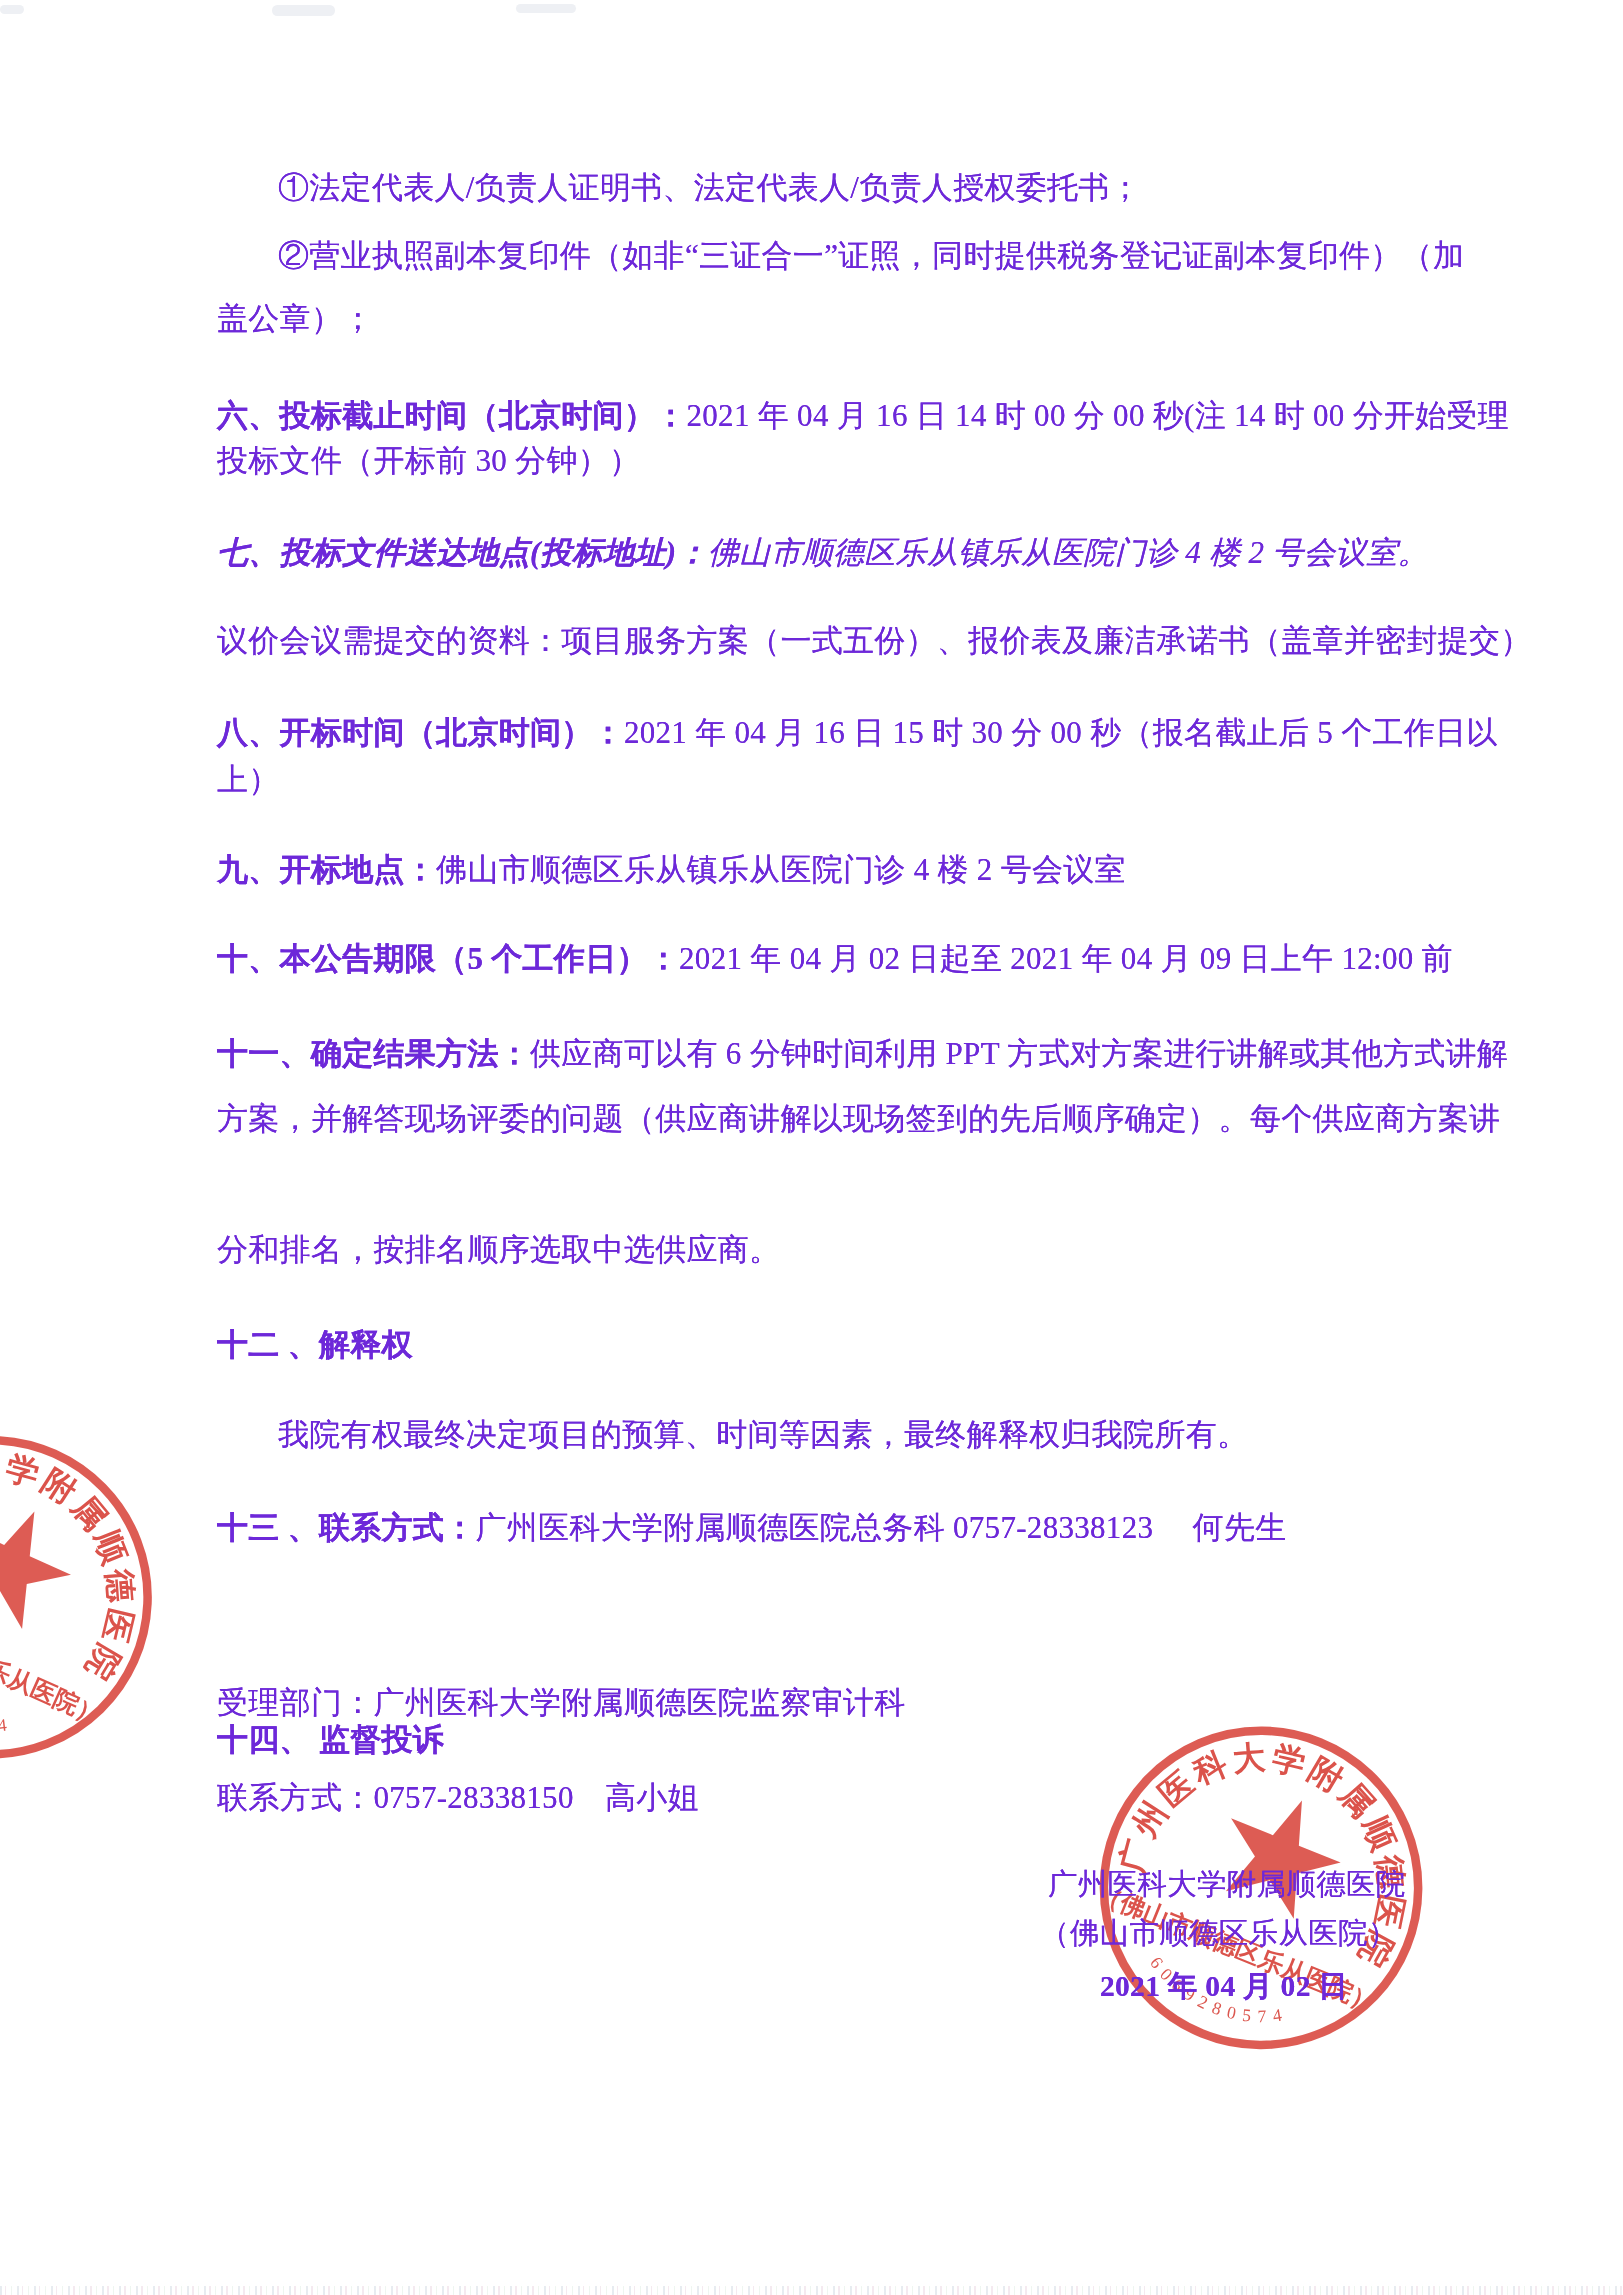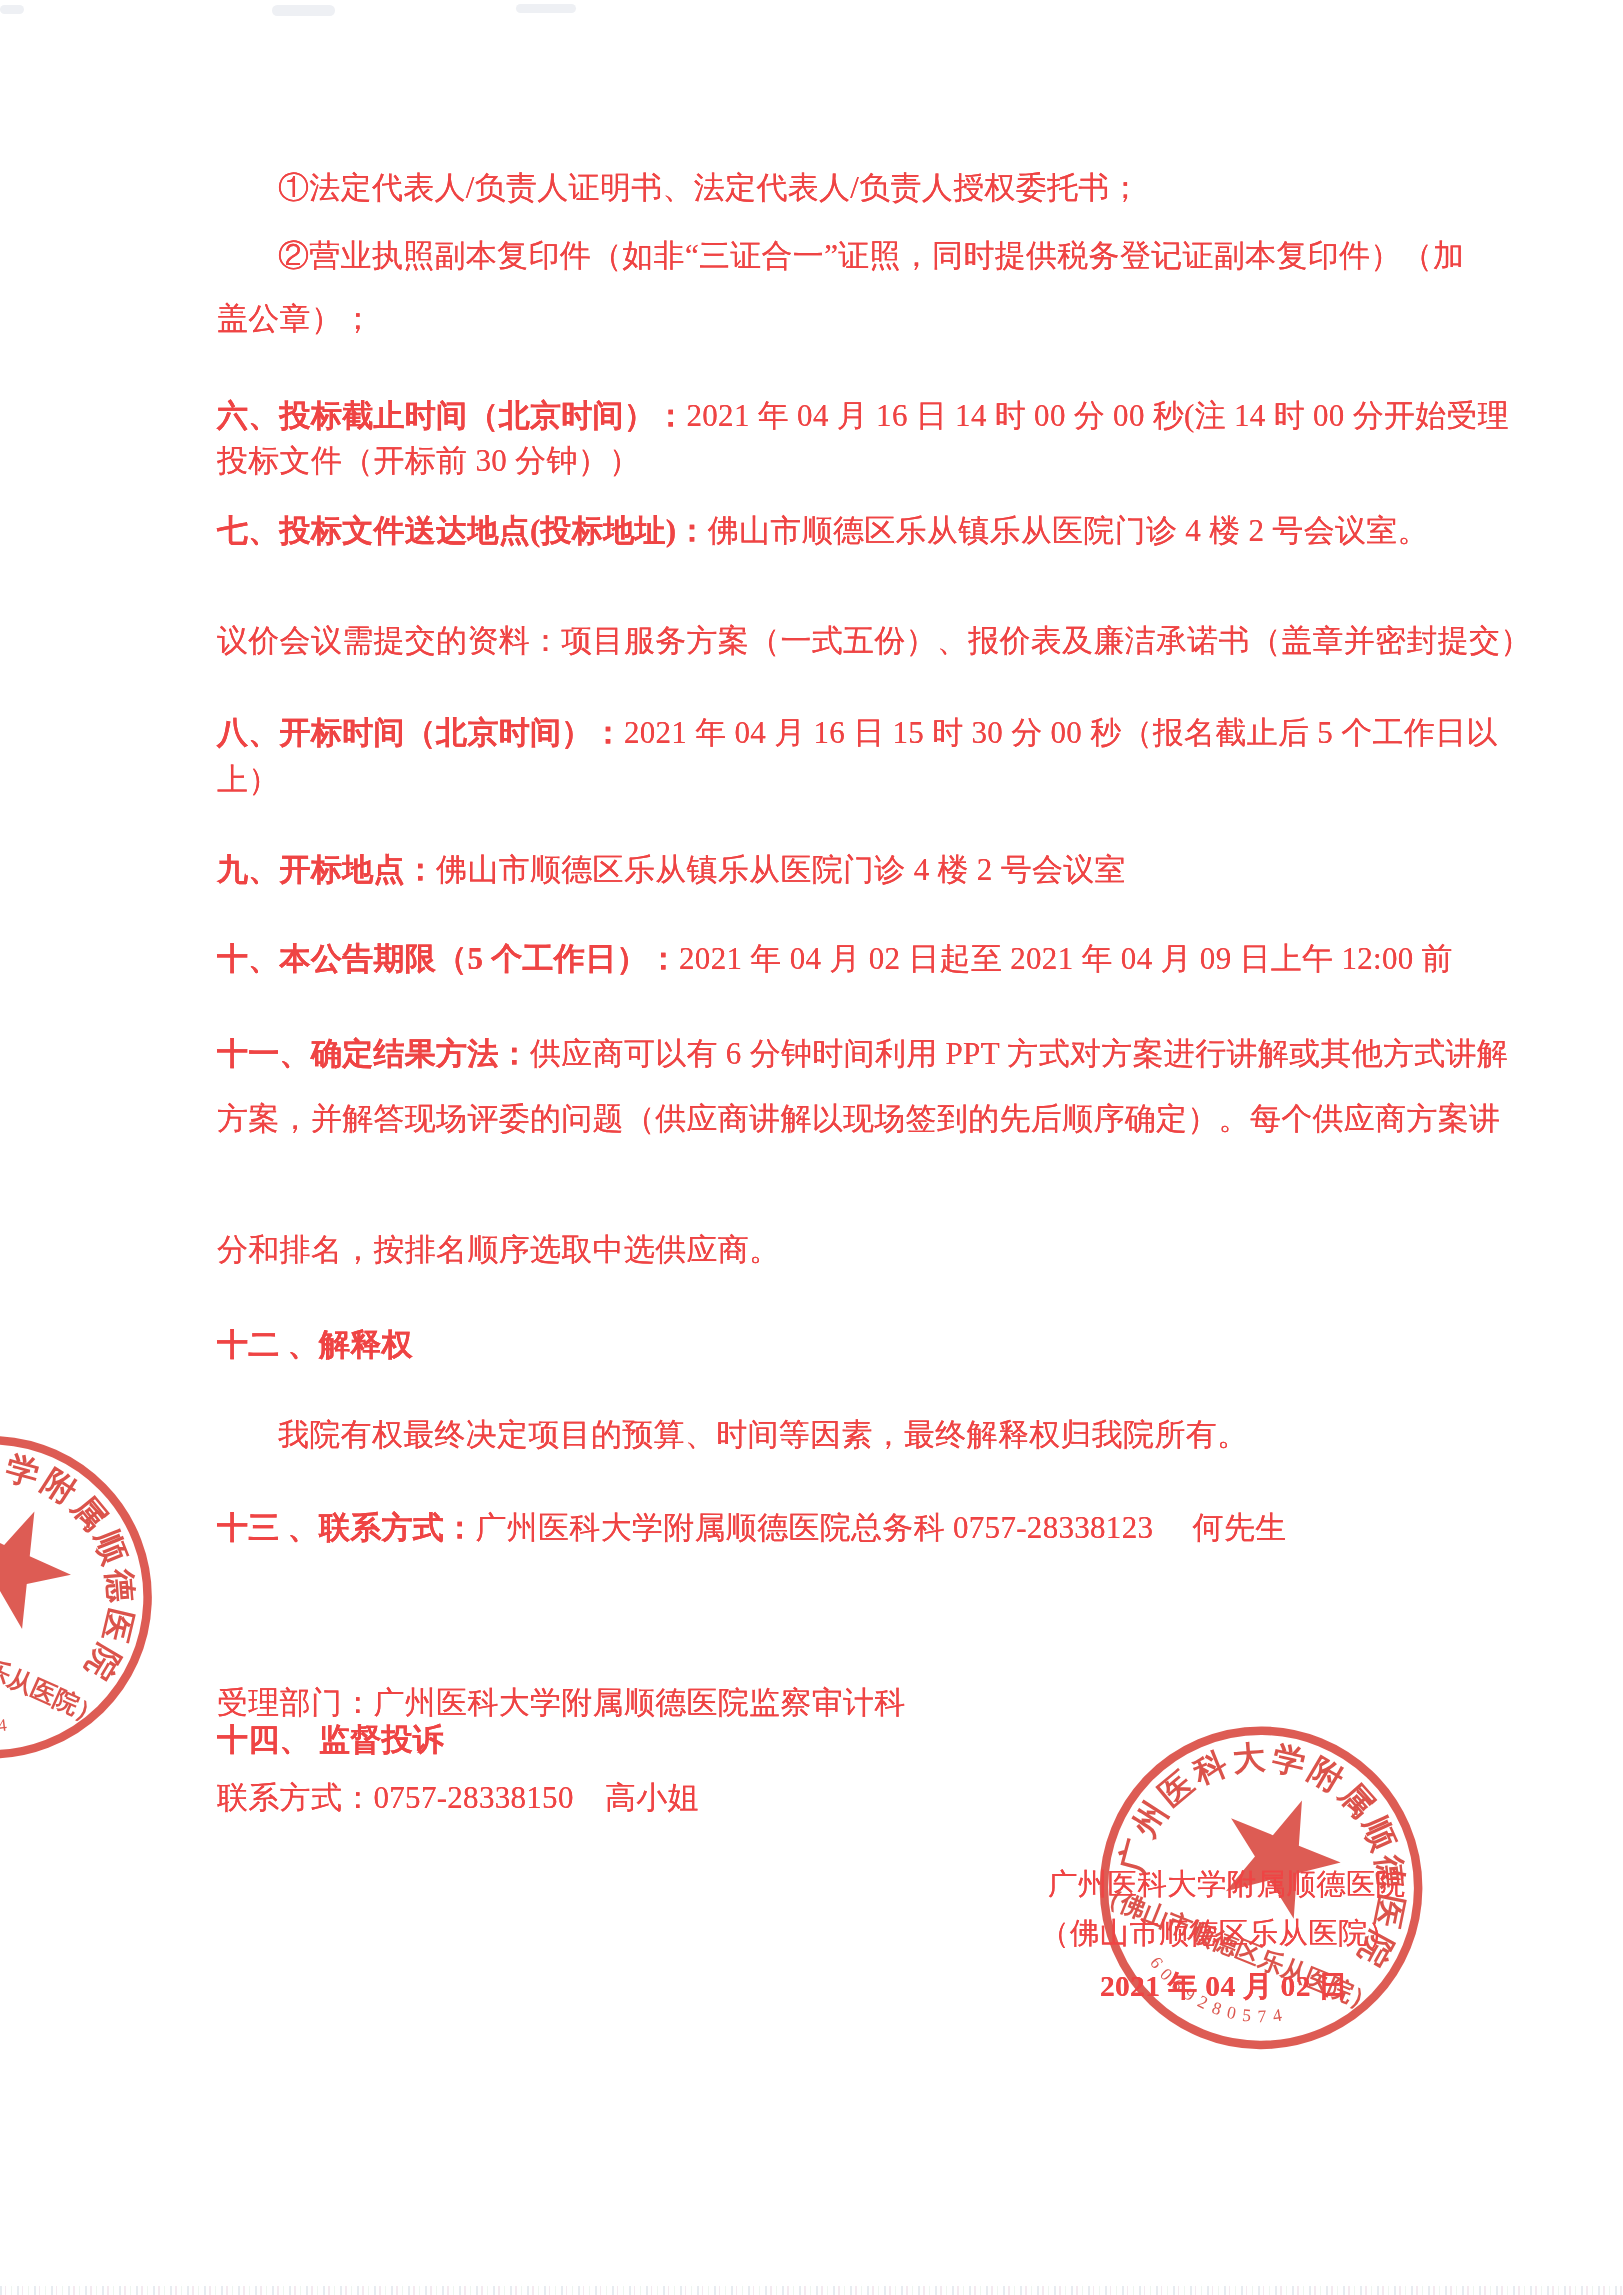--- a/index.html
+++ b/index.html
@@ -9,21 +9,21 @@
     height: 2295px;
     background: #ffffff;
     overflow: hidden;
     font-family: "Liberation Serif", "DejaVu Serif", serif;
   }
   .line {
     position: absolute;
     white-space: nowrap;
     font-size: 31px;
     line-height: 1.15;
-    color: #ef4444;
+    color: #6d28d9;
     letter-spacing: 0.3px;
     text-shadow: 0 0 0.4px currentColor;
   }
   .line b { font-weight: 700; text-align: center; }
   .sig { font-size: 29.5px; }
   .stamps {
     position: absolute;
     left: 0; top: 0;
     width: 1624px; height: 2295px;
     pointer-events: none;
@@ -73,21 +73,21 @@
     <use href="#sealArt" transform="translate(1926,2884) rotate(22)"></use>
   </svg>
 
   <div class="line" style="top:170px; left:278px;"><b></b><span>①法定代表人/负责人证明书、法定代表人/负责人授权委托书；</span></div>
   <div class="line" style="top:238px; left:278px;"><b></b><span>②营业执照副本复印件（如非“三证合一”证照，同时提供税务登记证副本复印件）（加</span></div>
   <div class="line" style="top:301px; left:217px;"><b></b><span>盖公章）；</span></div>
 
   <div class="line" style="top:398px; left:217px;"><b>六、投标截止时间（北京时间）：</b><span>2021 年 04 月 16 日 14 时 00 分 00 秒(注 14 时 00 分开始受理</span></div>
   <div class="line" style="top:443px; left:217px;"><b></b><span>投标文件（开标前 30 分钟））</span></div>
 
-  <div class="line" style="top:513px; left:217px;"><b>七、投标文件送达地点(投标地址)：</b><span>佛山市顺德区乐从镇乐从医院门诊 4 楼 2 号会议室。</span></div>
+  <div class="line" style="top:535px; left:217px;font-style:italic;"><b>七、投标文件送达地点(投标地址)：</b><span>佛山市顺德区乐从镇乐从医院门诊 4 楼 2 号会议室。</span></div>
   <div class="line" style="top:623px; left:217px;"><b></b><span>议价会议需提交的资料：项目服务方案（一式五份）、报价表及廉洁承诺书（盖章并密封提交）</span></div>
 
   <div class="line" style="top:715px; left:217px;"><b>八、开标时间（北京时间）：</b><span>2021 年 04 月 16 日 15 时 30 分 00 秒（报名截止后 5 个工作日以</span></div>
   <div class="line" style="top:762px; left:217px;"><b></b><span>上）</span></div>
 
   <div class="line" style="top:852px; left:217px;"><b>九、开标地点：</b><span>佛山市顺德区乐从镇乐从医院门诊 4 楼 2 号会议室</span></div>
   <div class="line" style="top:941px; left:217px;"><b>十、本公告期限（5 个工作日）：</b><span>2021 年 04 月 02 日起至 2021 年 04 月 09 日上午 12:00 前</span></div>
 
   <div class="line" style="top:1036px; left:217px;"><b>十一、确定结果方法：</b><span>供应商可以有 6 分钟时间利用 PPT 方式对方案进行讲解或其他方式讲解</span></div>
   <div class="line" style="top:1101px; left:217px;"><b></b><span>方案，并解答现场评委的问题（供应商讲解以现场签到的先后顺序确定）。每个供应商方案讲</span></div>

